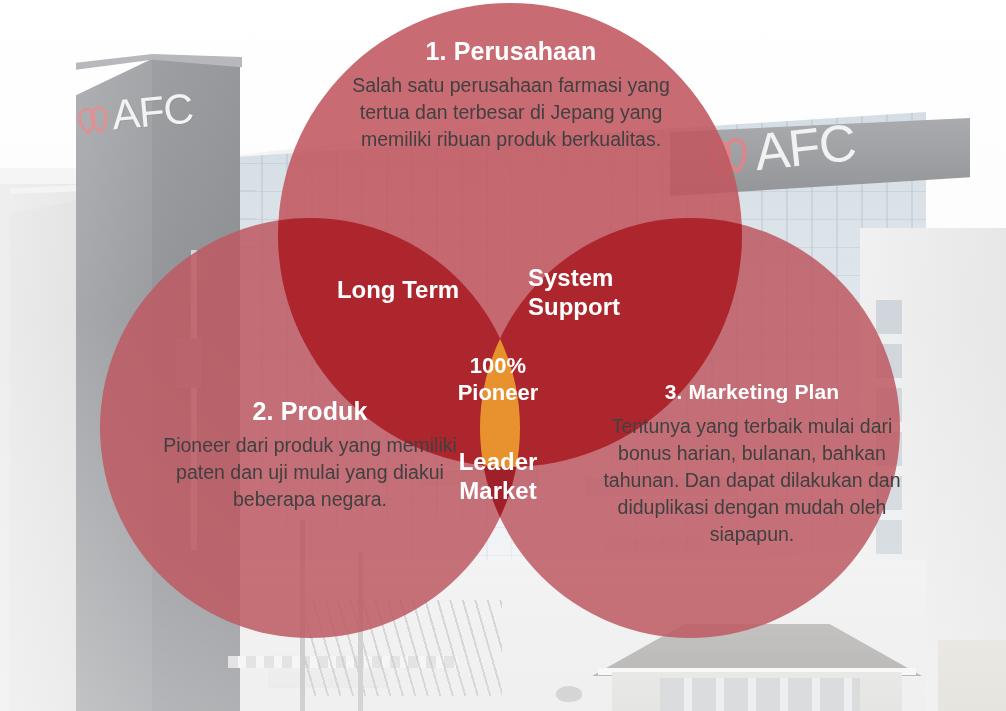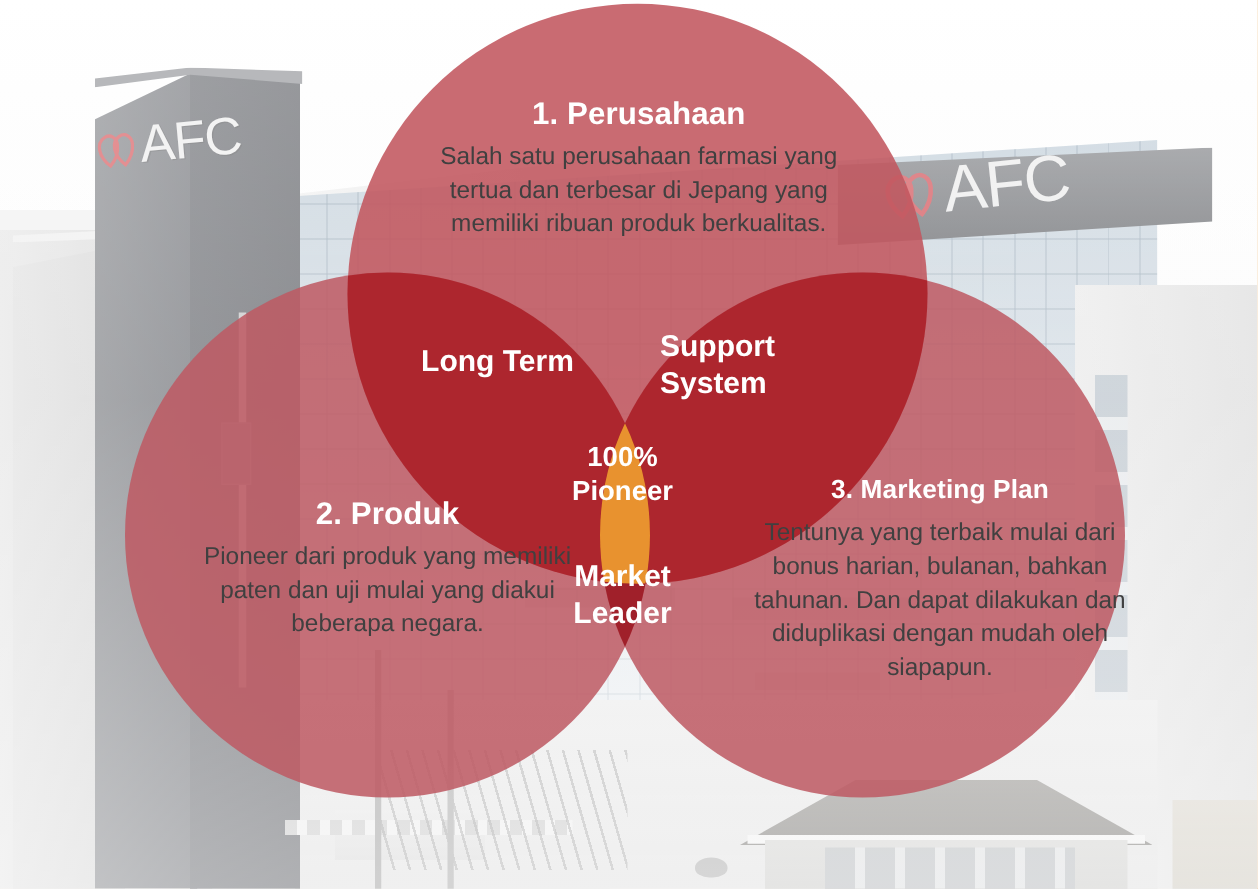--- a/index.html
+++ b/index.html
@@ -214,21 +214,21 @@
   .txt { position: absolute; color: #ffffff; text-align: center; }
   .t-head {
     font-weight: 700;
     letter-spacing: .1px;
   }
   .t-body {
     font-weight: 400;
     color: #404040;
   }
 
-  #blk-top { left: 346px; top: 36px; width: 330px; margin-top: 40px; }
+  #blk-top { left: 346px; top: 36px; width: 330px; }
   #blk-top .t-head { font-size: 25px; line-height: 30px; margin-bottom: 6px; }
   #blk-top .t-body { font-size: 19.5px; line-height: 27px; }
 
   #blk-left { left: 160px; top: 396px; width: 300px; text-align: center; }
   #blk-left .t-head { font-size: 25px; line-height: 30px; margin-bottom: 6px; }
   #blk-left .t-body { font-size: 19.5px; line-height: 27px; }
 
   #blk-right { left: 597px; top: 377px; width: 310px; }
   #blk-right .t-head { font-size: 21px; line-height: 30px; margin-bottom: 6px; }
   #blk-right .t-body { font-size: 19.5px; line-height: 27px; }
@@ -361,27 +361,27 @@
   </div>
 
   <div class="txt" id="blk-right">
     <div class="t-head">3. Marketing Plan</div>
     <div class="t-body">Tentunya yang terbaik mulai dari bonus harian, bulanan, bahkan tahunan. Dan dapat dilakukan dan diduplikasi dengan mudah oleh siapapun.</div>
   </div>
 
   <div class="txt" id="lbl-longterm">Long Term</div>
 
   <div class="txt" id="lbl-support">
+    <div>System</div>
     <div>Support</div>
-    <div>System</div>
   </div>
 
   <div class="txt" id="lbl-closing">
     <div>100%</div>
     <div>Pioneer</div>
   </div>
 
   <div class="txt" id="lbl-market">
+    <div>Leader</div>
     <div>Market</div>
-    <div>Leader</div>
   </div>
 
 </div>
 
 </body></html>

